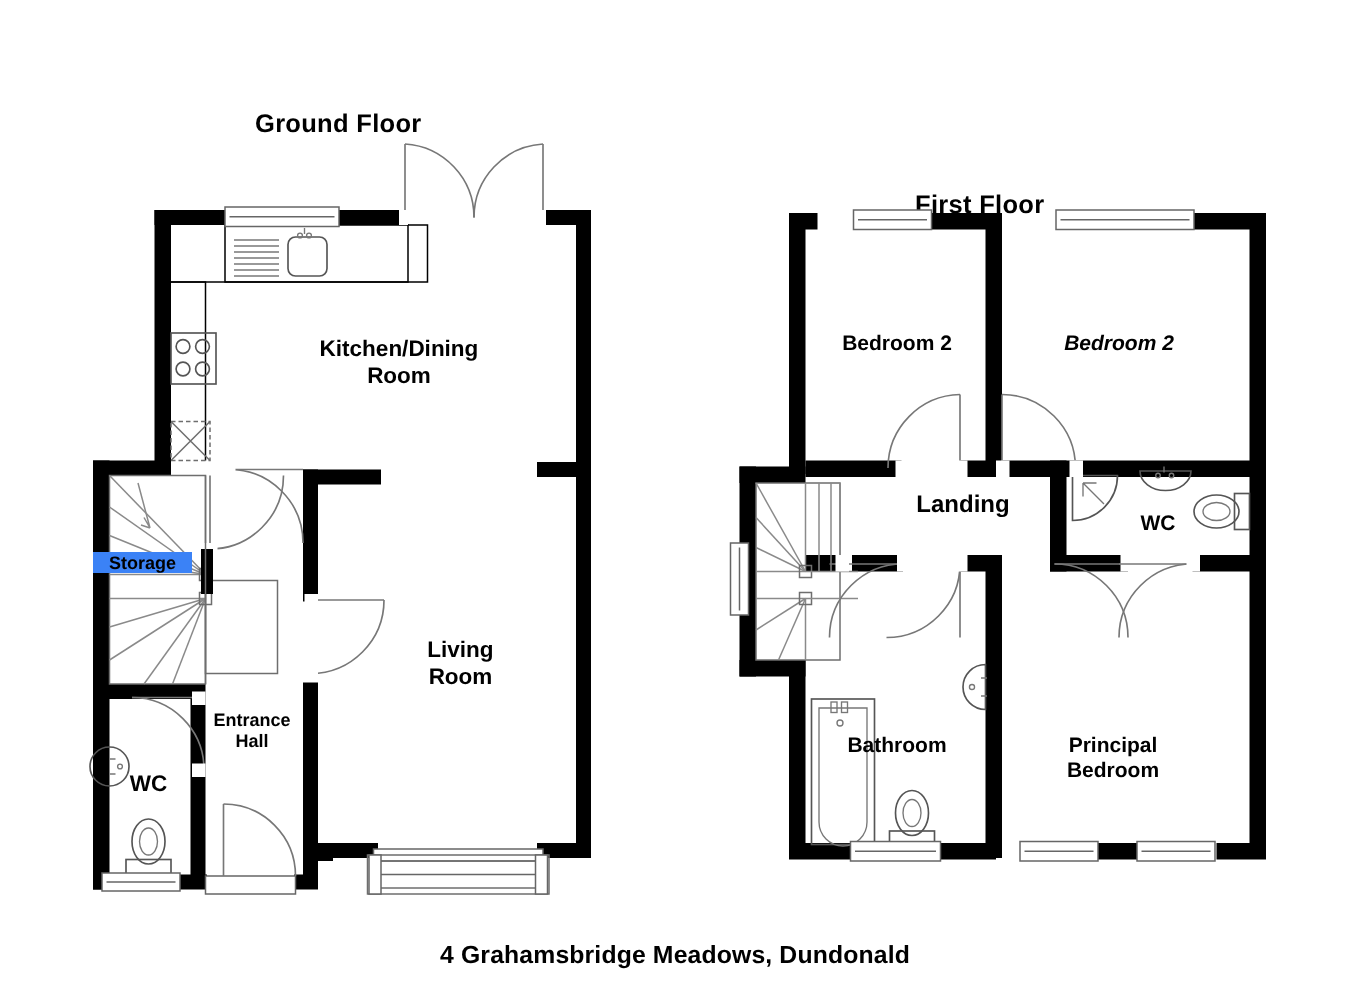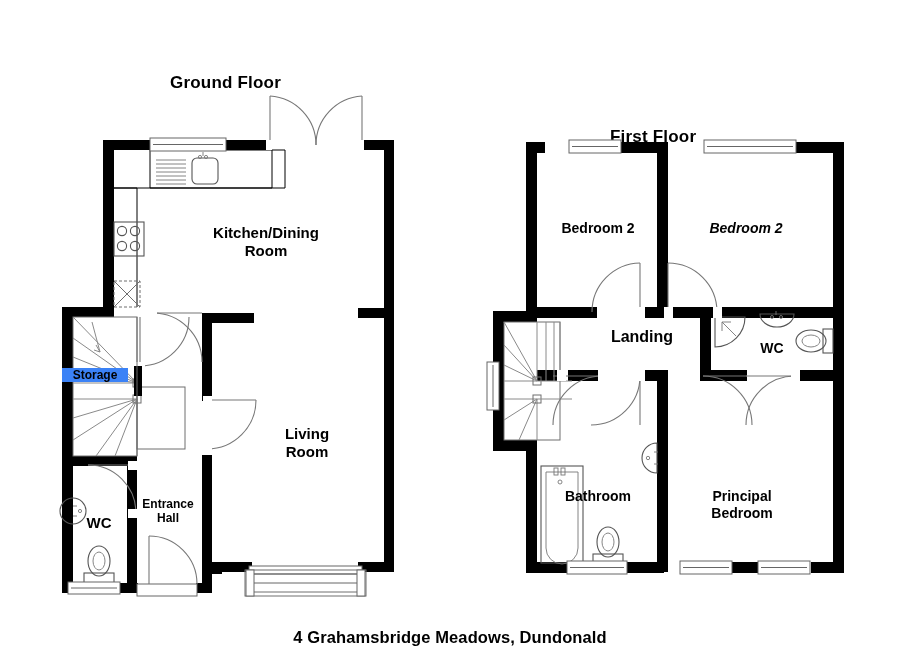--- a/index.html
+++ b/index.html
@@ -459,21 +459,21 @@
       </g>
     </g>
   </svg>
 
   <div class="room-label" id="lbl-kitchen" style="left:196px; top:224px; width:140px; font-size:15px;">Kitchen/Dining
 Room</div>
 
   <div class="room-label" id="lbl-living" style="left:247px; top:425px; width:120px; font-size:15px;">Living
 Room</div>
 
-  <div class="room-label" id="lbl-entrance" style="left:118px; top:473px; width:100px; font-size:12px;margin-top:24px;">Entrance
+  <div class="room-label" id="lbl-entrance" style="left:118px; top:473px; width:100px; font-size:12px;">Entrance
 Hall</div>
 
   <div class="room-label" id="lbl-storage" style="left:62px; top:368px; width:66px; font-size:12px; background:#3b82f6;">Storage</div>
 
   <div class="room-label" id="lbl-wc-ground" style="left:68px; top:514px; width:62px; font-size:15px;">WC</div>
 
   <div class="room-label" id="lbl-bed3" style="left:539px; top:220px; width:118px; font-size:14px;">Bedroom 2</div>
 
   <div class="room-label" id="lbl-bed2" style="left:687px; top:220px; width:118px; font-size:14px;font-style:italic;">Bedroom 2</div>
 

